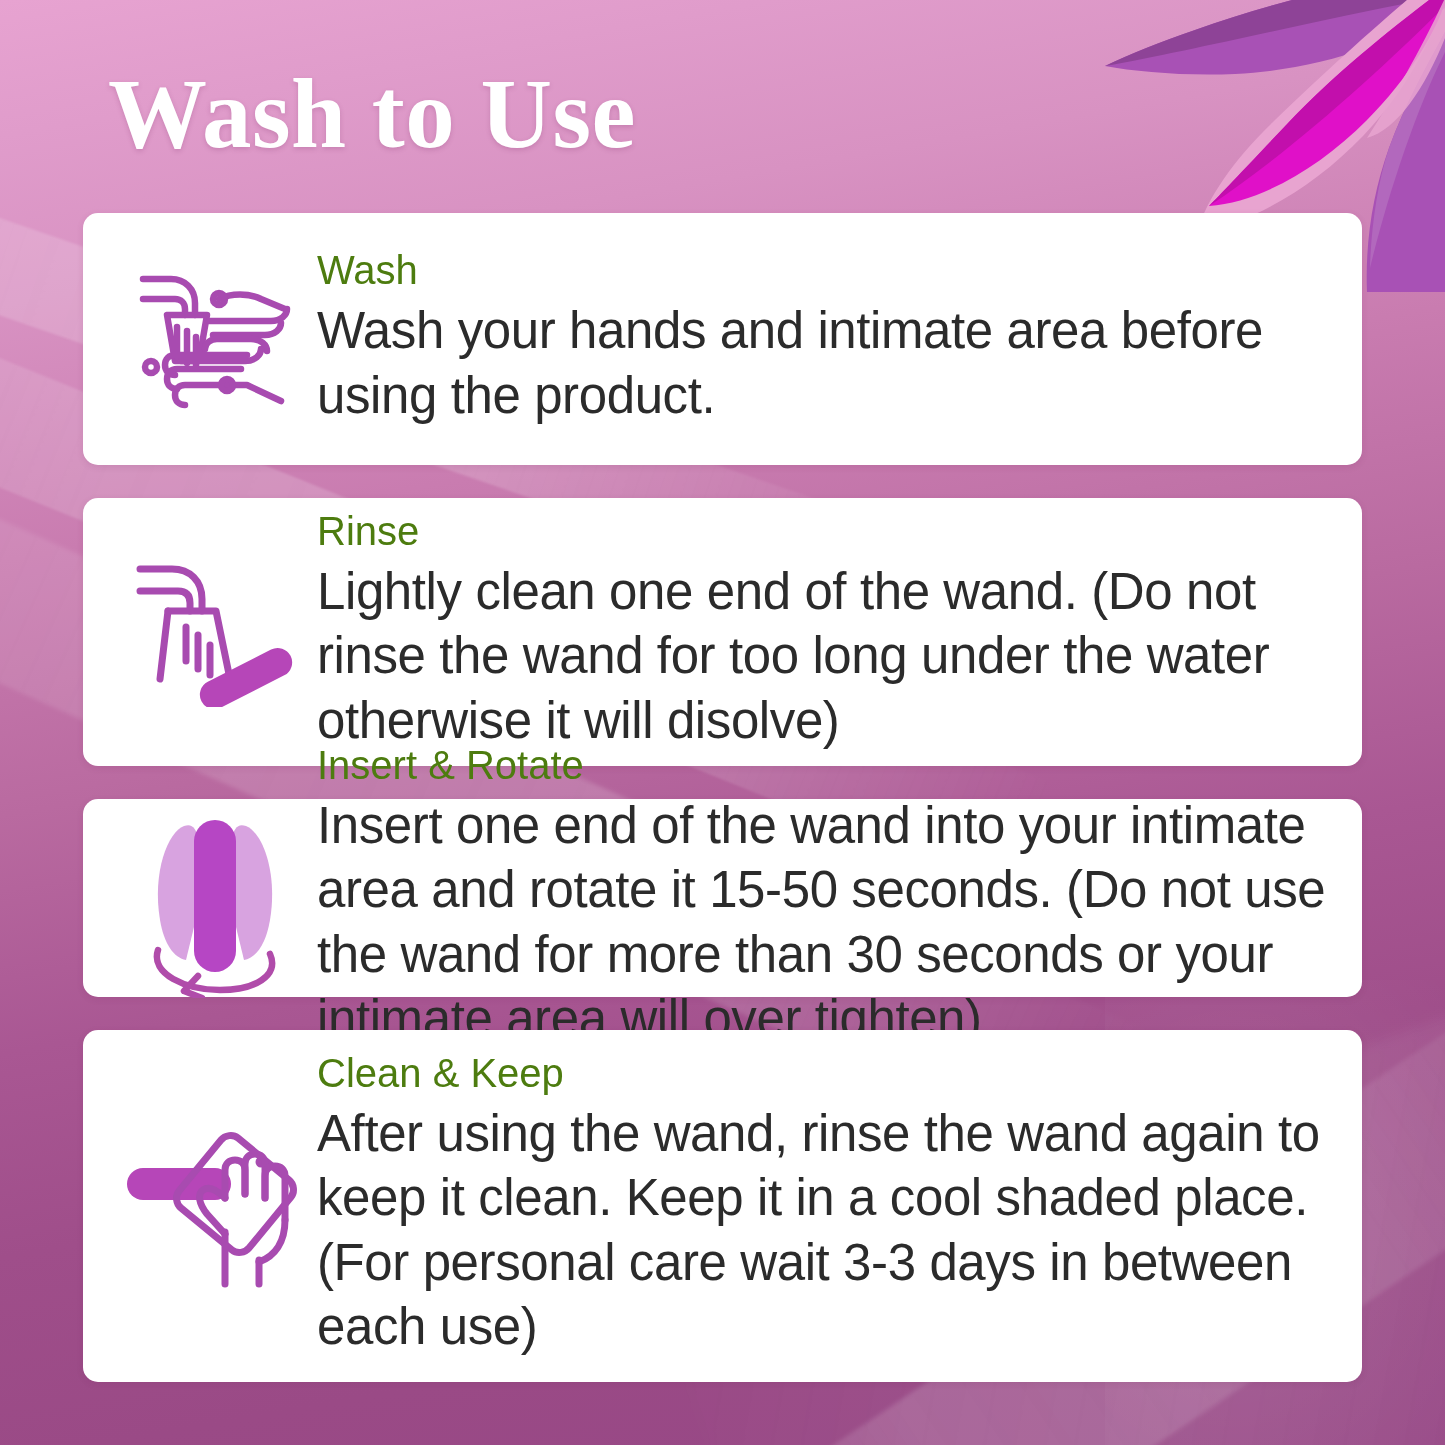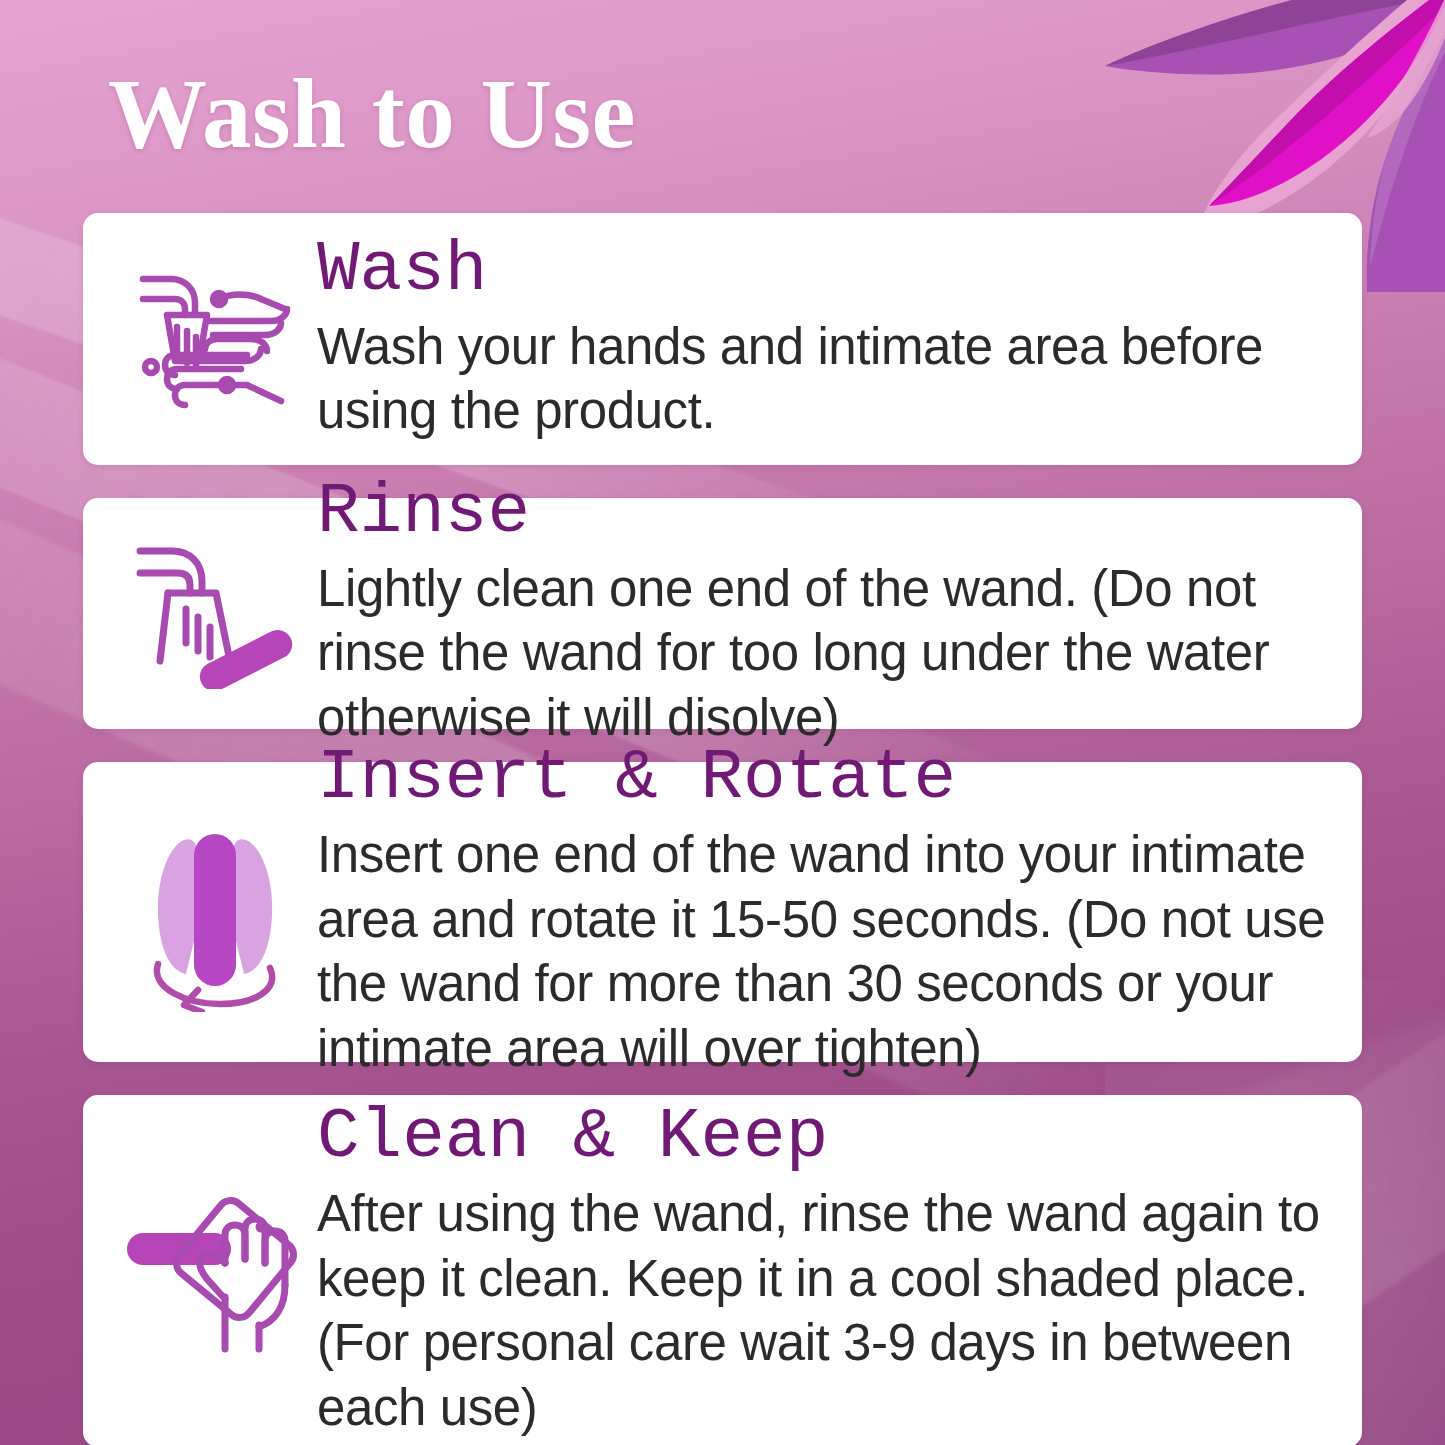--- a/index.html
+++ b/index.html
@@ -91,40 +91,40 @@
     background:#ffffff;
     border-radius:15px;
     box-shadow:0 2px 7px rgba(110,35,85,.12);
     display:flex;
     align-items:center;
     padding:0 26px 0 34px;
     margin-bottom:33px;
     position:relative;
   }
   .card.c1{ height:252px; }
-  .card.c2{ height:231px; }
-  .card.c3{ height:300px; }
+  .card.c2{ height:268px; }
+  .card.c3{ height:198px; }
   .card.c4{ height:352px; }
 
   .icon-wrap{
     flex:0 0 196px;
     height:100%;
     display:flex;
     align-items:center;
     justify-content:center;
   }
   .icon-wrap svg{ display:block; }
 
   .body-wrap{ flex:1 1 auto; padding-left:4px; }
 
   .card-title{
-    font-family:Liberation Mono, monospace;
-    font-size:71px;
+    font-family:Liberation Sans, sans-serif;
+    font-size:40px;
     line-height:1.0;
-    color:#701a75;
+    color:#4d7c0f;
     margin-bottom:9px;
     white-space:nowrap;
   }
   .card-text{
     font-family:"Liberation Sans", sans-serif;
     font-size:51px;
     line-height:1.265;
     color:#2b2b2b;
     letter-spacing:-.4px;
   }
@@ -265,18 +265,18 @@
             <path d="M140 74 V52 C140 46 144 42 150 42 C156 42 160 46 160 52 V96"></path>
             <path d="M100 74 C92 66 84 62 78 66 C72 70 74 80 82 90 L100 110"></path>
             <path d="M100 108 V160"></path>
             <path d="M160 96 C160 118 150 132 134 138"></path>
             <path d="M134 136 V160"></path>
           </g>
         </svg>
       </div>
       <div class="body-wrap">
         <div class="card-title">Clean &amp; Keep</div>
-        <div class="card-text">After using the wand, rinse the wand again to keep it clean. Keep it in a cool shaded place. (For personal care wait 3-9 days in between each use)</div>
+        <div class="card-text">After using the wand, rinse the wand again to keep it clean. Keep it in a cool shaded place. (For personal care wait 3-3 days in between each use)</div>
       </div>
     </div>
 
   </div>
 </div>
 
 </body></html>

